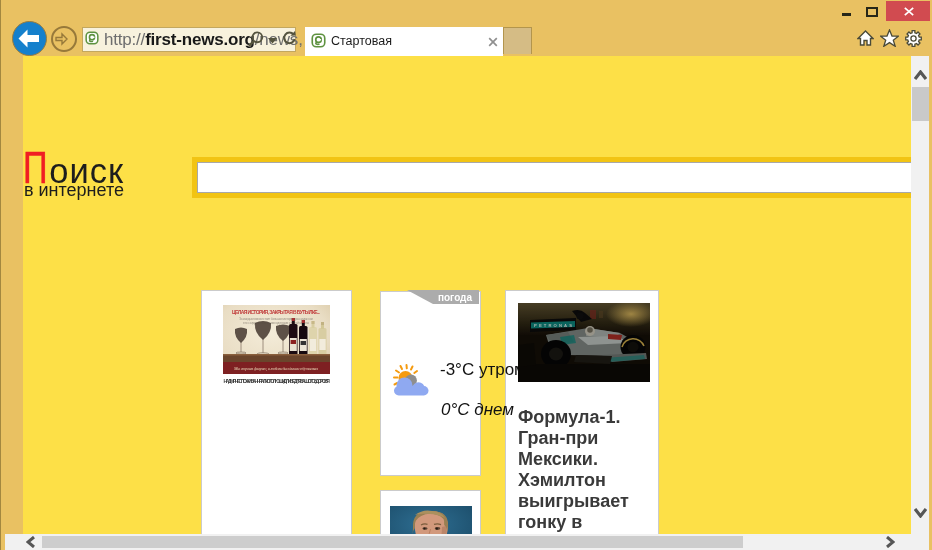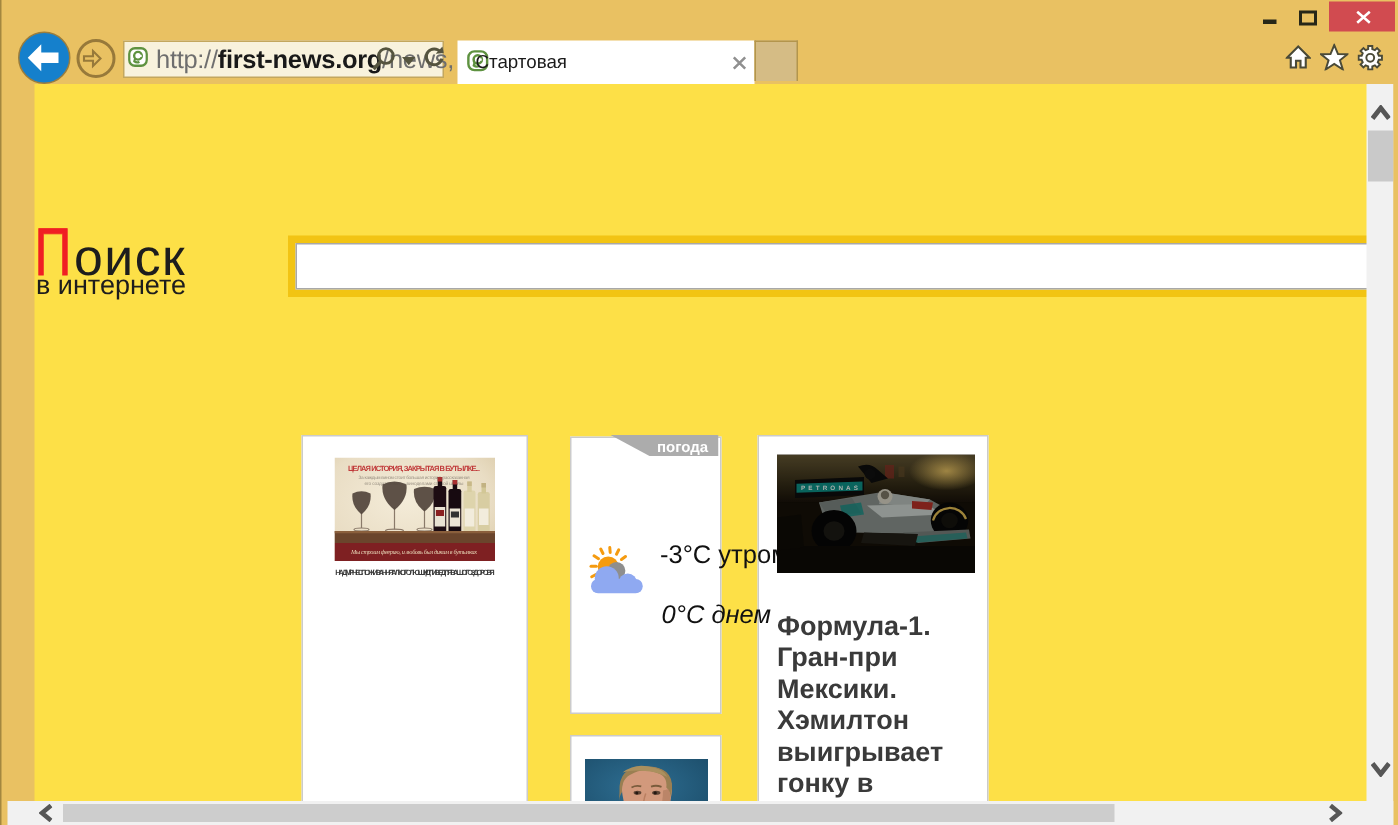--- a/index.html
+++ b/index.html
@@ -16,21 +16,21 @@
   
   #backbtn { left:12px; top:21px; width:35px; height:35px; border-radius:50%;
              background:#1580cc; border:1px solid #9b7d3c; }
   #fwdbtn { left:51px; top:26px; width:26px; height:26px; border-radius:50%;
             border:2px solid #97793a; }
   #addrbar { left:82px; top:27px; width:214px; height:25px; background:#f8f2dd;
              border:1px solid #c3a75e; }
   #urltext { left:104px; top:27px; height:25px; line-height:25px; font-size:17px; letter-spacing:-0.2px; color:#6e6e6e; white-space:nowrap; }
   #urltext b { color:#191919; font-weight:600; }
   #tab { left:305px; top:27px; width:198px; height:29px; background:#fff; }
-  #tabtext { left:317px; top:27px; height:29px; line-height:29px; font-size:12.5px; color:#1a1a1a; }
+  #tabtext { left:331px; top:27px; height:29px; line-height:29px; font-size:12.5px; color:#1a1a1a; }
   #stub { left:503px; top:27px; width:29px; height:27px; background:#d5bc85; border-top:1px solid #b3954c; border-right:1px solid #b3954c; border-left:1px solid #b3954c;}
 
   
   #page { left:7px; top:56px; width:904px; height:478px; background:#fde047; overflow:hidden;margin-left:16px; }
   #vscroll { left:911px; top:56px; width:18px; height:478px; background:#f1f1f1; }
   #vthumb { left:1px; top:31px; width:17px; height:34px; background:#c9c9c9; }
   #rightborder { left:929px; top:56px; width:3px; height:494px; background:#e9c162; }
   #hscroll { left:5px; top:534px; width:925px; height:16px; background:#f1f1f1; }
   #hthumb { left:37px; top:2px; width:701px; height:12px; background:#cdcdcd; }
 

